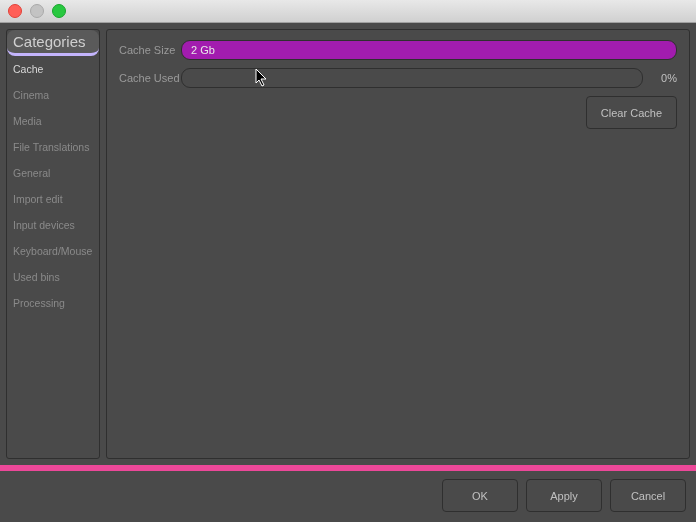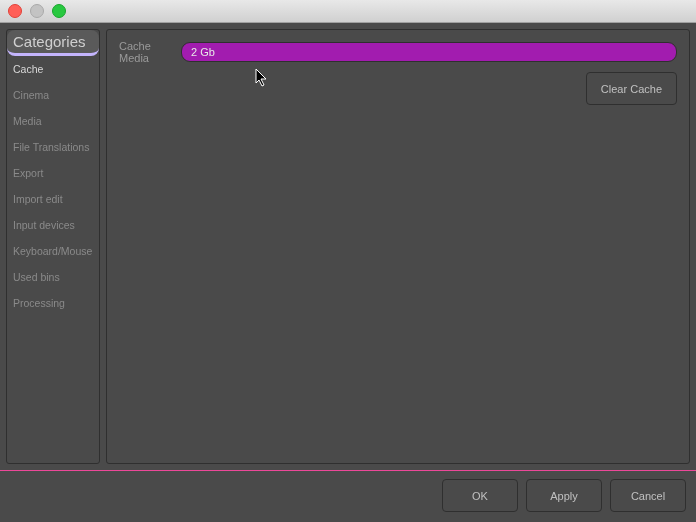--- a/index.html
+++ b/index.html
@@ -150,21 +150,21 @@
     align-items:center;
     justify-content:center;
   }
   .clear-row {
     display:flex;
     justify-content:flex-end;
     margin-top:4px;
   }
   
   .footer {
-    border-top: 1px solid #ec4899;
+    border-top: 6px solid #ec4899;
     padding: 8px 10px 10px;
     display:flex;
     justify-content:flex-end;
     gap:8px;
     background:#4a4a4a;
   }
   .footer .btn {
     width: 76px;
   }
   
@@ -195,36 +195,41 @@
   <div class="body">
     <div class="content-row">
 
       <div class="sidebar">
         <div class="sidebar-header">Categories</div>
         <div class="sidebar-list" id="sidebar-list">
             <div class="sidebar-item selected">Cache</div>
             <div class="sidebar-item">Cinema</div>
             <div class="sidebar-item">Media</div>
             <div class="sidebar-item">File Translations</div>
-            <div class="sidebar-item">Export</div>
+            <div class="sidebar-item">General</div>
             <div class="sidebar-item">Import edit</div>
             <div class="sidebar-item">Input devices</div>
             <div class="sidebar-item">Keyboard/Mouse</div>
             <div class="sidebar-item">Used bins</div>
             <div class="sidebar-item">Processing</div>
           </div>
       </div>
 
       <div class="main">
 
         <div class="form-row">
-          <div class="form-label">Cache Media</div>
+          <div class="form-label">Cache Size</div>
           <input class="text-input" type="text" value="2 Gb" style="">
         </div>
 
+        <div class="form-row">
+          <div class="form-label">Cache Used</div>
+          <div class="progress"></div>
+          <div class="pct">0%</div>
+        </div>
 
         <div class="clear-row">
           <button class="btn">Clear Cache</button>
         </div>
 
         <svg class="cursor" viewBox="0 0 14 20">
           <path d="M1 1 L1 15 L4 12 L7 18 L9 17 L6 11 L11 11 Z" fill="#000" stroke="#fff" stroke-width="1"></path>
         </svg>
 
       </div>

